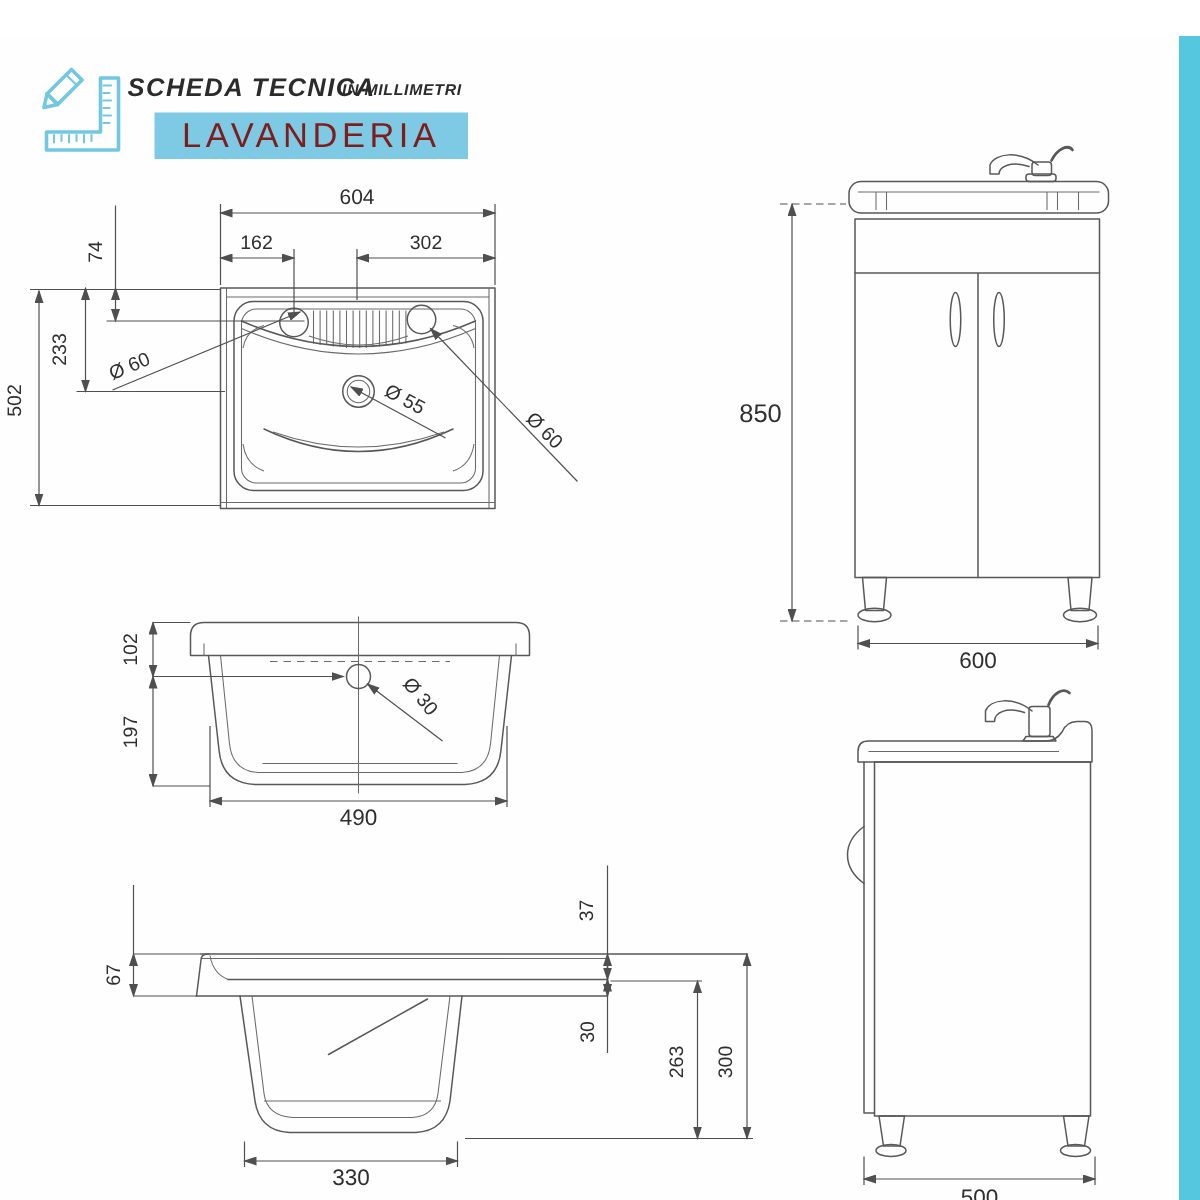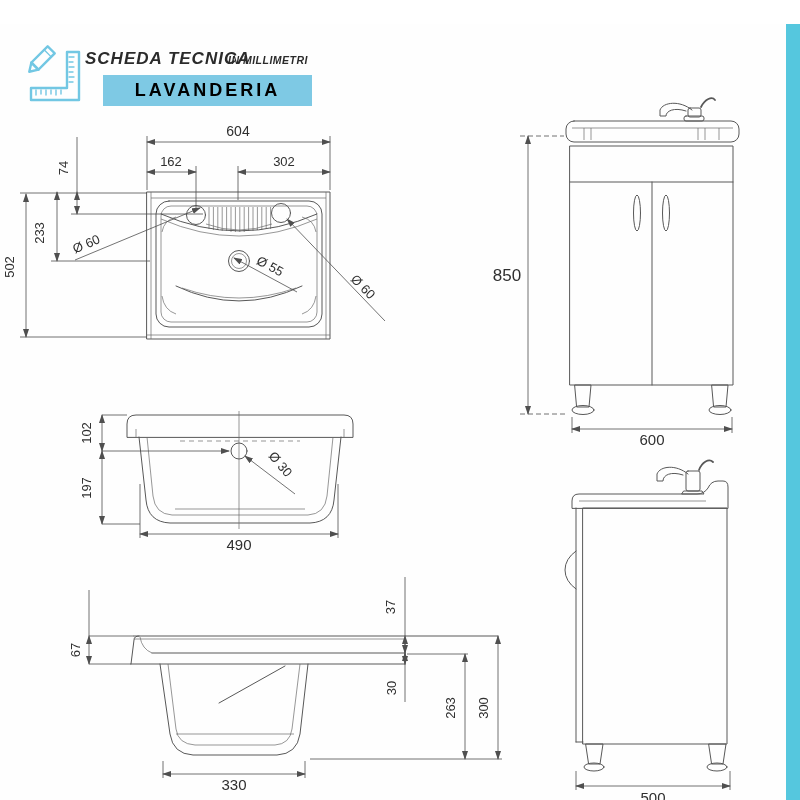--- a/index.html
+++ b/index.html
@@ -6,21 +6,21 @@
   .page{position:relative;width:800px;height:800px;background:#fefefe;overflow:hidden;
         font-family:"Liberation Sans", sans-serif;margin-top:24px;}
   .stripe-right{position:absolute;right:0;top:0;width:14px;height:800px;background:#55c7de;}
   .stripe-bottom{position:absolute;left:0;bottom:0;width:800px;height:13px;background:#55c7de;}
   .hdr-title{position:absolute;left:85px;top:25px;font-size:17px;font-weight:bold;
              font-style:italic;letter-spacing:1px;color:#2b2b2b;}
   .hdr-units{position:absolute;left:228px;top:30px;font-size:10.5px;font-weight:bold;
              font-style:italic;letter-spacing:.5px;color:#2b2b2b;}
   .banner{position:absolute;left:103px;top:51px;width:209px;height:31px;background:#7ec9e4;
           display:flex;align-items:center;justify-content:center;}
-  .banner span{color:#000000;font-size:18px;font-weight:bold;letter-spacing:3px;}
+  .banner span{color:#7f1d1d;font-size:23px;font-weight:normal;letter-spacing:3px;}
   .icon-wrap{position:absolute;left:23px;top:20px;width:58px;height:58px;}
   svg text{font-family:"Liberation Sans", sans-serif;fill:#2f2f2f;}
   .drw{stroke:#585858;stroke-width:1;fill:none;stroke-linecap:round;stroke-linejoin:round;}
   .thin{stroke:#6a6a6a;stroke-width:.7;fill:none;}
   .dim{stroke:#4f4f4f;stroke-width:.8;fill:none;}
   .dsh{stroke:#4f4f4f;stroke-width:.8;fill:none;stroke-dasharray:5,3;}
   .t13{font-size:13px;} .t14{font-size:14px;} .t15{font-size:15px;} .t17{font-size:17px;}
   .icn{stroke:#72c7e3;stroke-width:2.4;fill:none;stroke-linecap:round;stroke-linejoin:round;}
 </style>
 </head>

